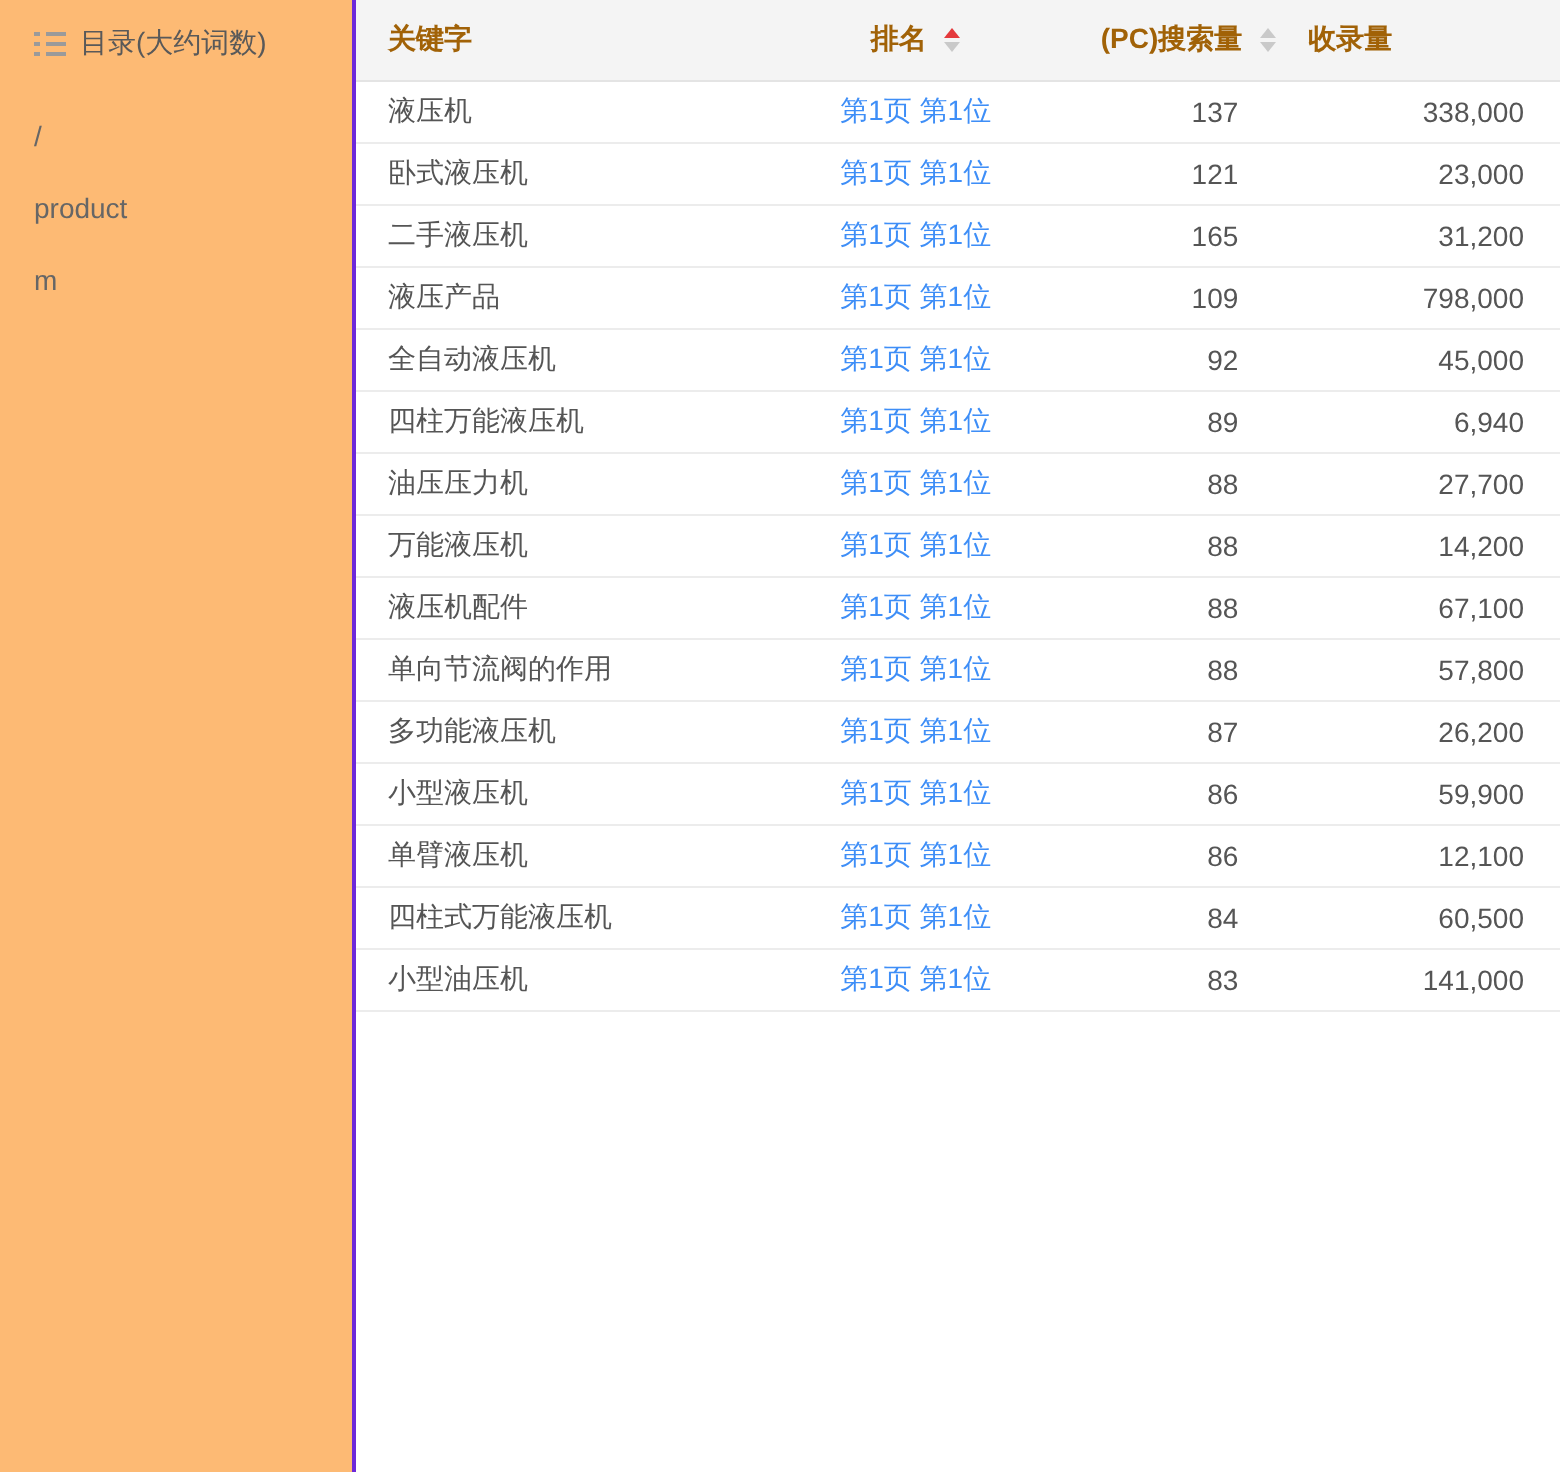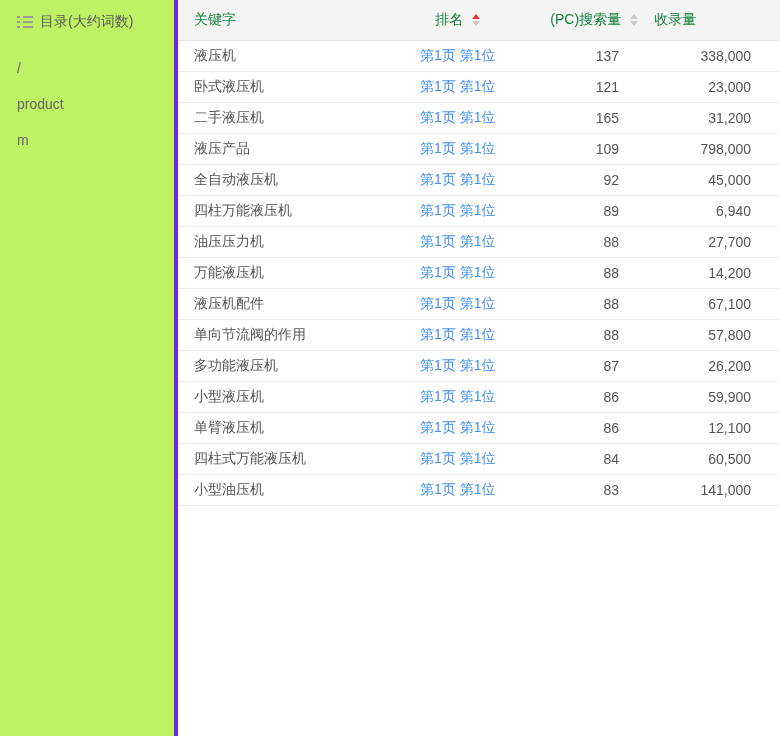--- a/index.html
+++ b/index.html
@@ -13,22 +13,22 @@
     font-family:"Liberation Sans","DejaVu Sans",sans-serif;
     font-size:14px;
     background:#ffffff;
     display:flex;
   }
   
   .sidebar{
     width:178px;
     min-width:178px;
     height:736px;
-    background:#bef264;
-    border-right:4px solid #6d28d9;
+    background:#fdba74;
+    border-right:2px solid #6d28d9;
   }
   .sidebar-title{
     display:flex;
     align-items:center;
     gap:7px;
     padding:13px 10px 0 17px;
     color:#595959;
   }
   .list-icon{display:inline-flex;flex-direction:column;gap:3px;}
   .list-icon .li-row{display:flex;gap:3px;align-items:center;}
@@ -48,22 +48,22 @@
     border-collapse:collapse;
     table-layout:fixed;
   }
   col.c-keyword{width:218px;}
   col.c-rank{width:120px;}
   col.c-pc{width:135px;}
   col.c-indexed{width:125px;}
   thead th{
     height:40px;
     background:#f4f4f4;
-    font-weight:normal;
-    color:#15803d;
+    font-weight:bold;
+    color:#a16207;
     border-bottom:1px solid #e4e4e4;
     vertical-align:middle;
   }
   th.h-keyword{text-align:left;padding-left:16px;}
   th.h-rank .h-inner{
     display:flex;justify-content:center;align-items:center;gap:9px;
   }
   th.h-pc .h-inner{
     display:flex;justify-content:flex-end;align-items:center;gap:9px;
     padding-right:16px;
@@ -75,21 +75,21 @@
   .tri-up.active{border-bottom-color:var(--sort-red);}
   tbody tr{height:31px;}
   tbody td{
     border-bottom:1px solid #ececec;
     vertical-align:middle;
     color:#555555;
   }
   td.td-keyword{text-align:left;padding-left:16px;}
   td.td-rank{text-align:center;}
   td.td-pc{text-align:right;padding-right:35px;}
-  td.td-indexed{text-align:right;padding-right:29px;}
+  td.td-indexed{text-align:right;padding-right:18px;}
   .rank-link{color:var(--link-blue);text-decoration:none;cursor:pointer;}
 </style>
 </head>
 <body>
 
 <aside class="sidebar">
   <div class="sidebar-title">
     <span class="list-icon">
       <span class="li-row">
           <span class="li-dot"></span>

